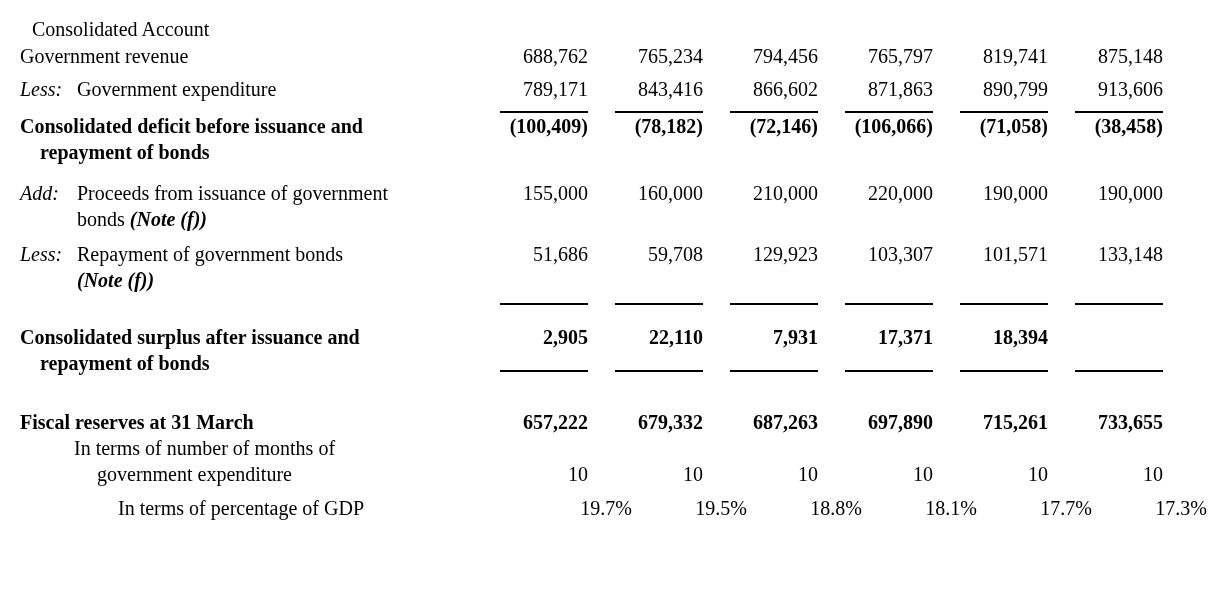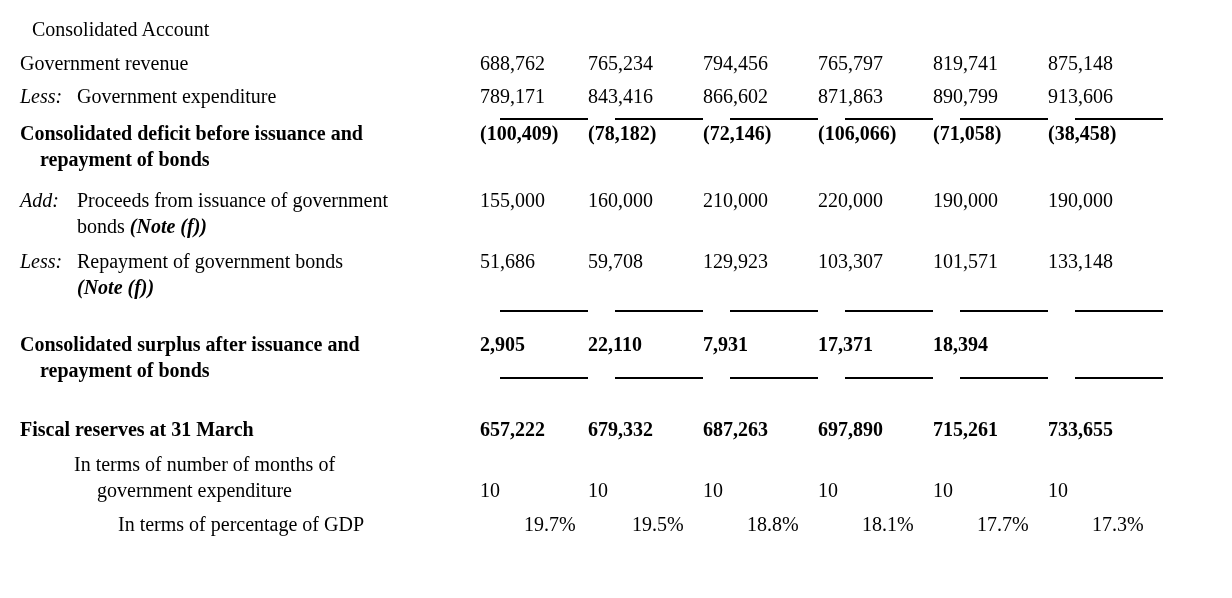--- a/index.html
+++ b/index.html
@@ -39,46 +39,46 @@
   }
   .italic { font-style: italic; font-weight: bold; }
   .lbl-text { flex: 1; }
   .bold { font-weight: bold; }
   .l2-indent { padding-left: 20px; }
   .label.months-indent { padding-left: 74px; }
   .label.months-indent .l2 { padding-left: 23px; }
   .val {
     width: 115px;
     flex-shrink: 0;
-    text-align: left;
+    text-align: right;
     white-space: nowrap;
   }
   .val.first { width: 108px; }
   .rule-row { display: flex; }
   .rule-spacer { width: 480px; flex-shrink: 0; }
   .rule-cell { width: 115px; flex-shrink: 0; }
   .rule-cell.first { width: 108px; }
   .rule-line {
     width: 88px;
     height: 2px;
     background: #000000;
     margin-left: auto;
   }
   
-  .mt-revenue   { margin-top: 8px; }
+  .mt-revenue   { margin-top: 1px; }
   .mt-expend    { margin-top: 7px; }
   .mt-rule1     { margin-top: 9px; }
   .mt-deficit   { }
   .mt-proceeds  { margin-top: 15px; }
   .mt-repay     { margin-top: 9px; }
   .mt-rule2     { margin-top: 10px; }
   .mt-surplus   { margin-top: 19px; }
   .mt-rule3     { margin-top: -6px; }
   .mt-fiscal    { margin-top: 37px; }
-  .mt-months    { margin-top: 9px; }
+  .mt-months    { }
   .mt-gdp       { margin-top: 8px; padding-left: 44px; }
 </style>
 </head>
 <body>
 
 <div class="page">
 
   <div class="title">Consolidated Account</div>
 
   <div class="row mt-revenue">

